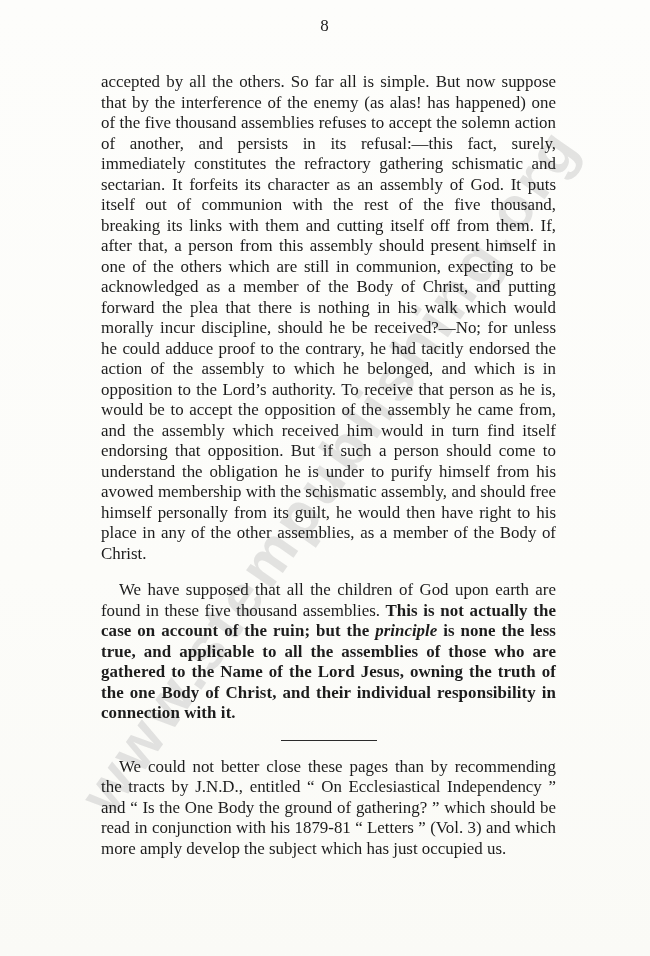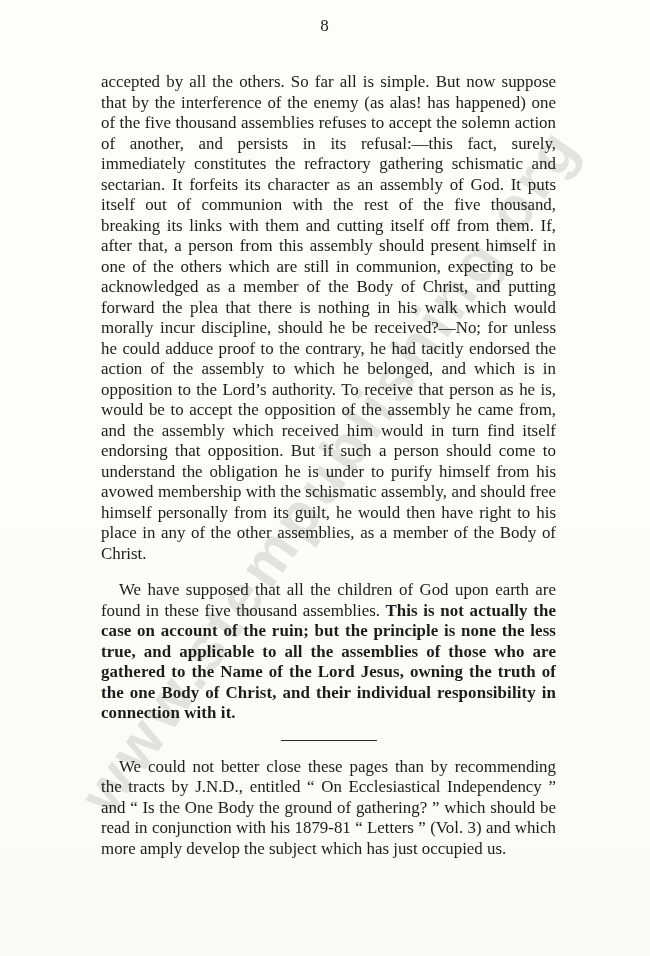--- a/index.html
+++ b/index.html
@@ -57,20 +57,21 @@
     margin: 16px;
   }
   .para-indent {
     text-indent: 18px;
   }
   .bold-run {
     font-weight: bold;
     letter-spacing: 0.1px;
   }
   .italic-run {
+    font-style: italic;
     font-weight: bold;
   }
   .section-divider {
     width: 96px;
     border: none;
     border-top: 1.6px solid #2b2b2b;
     margin: 11px auto 13px auto;
   }
 </style>
 </head>

